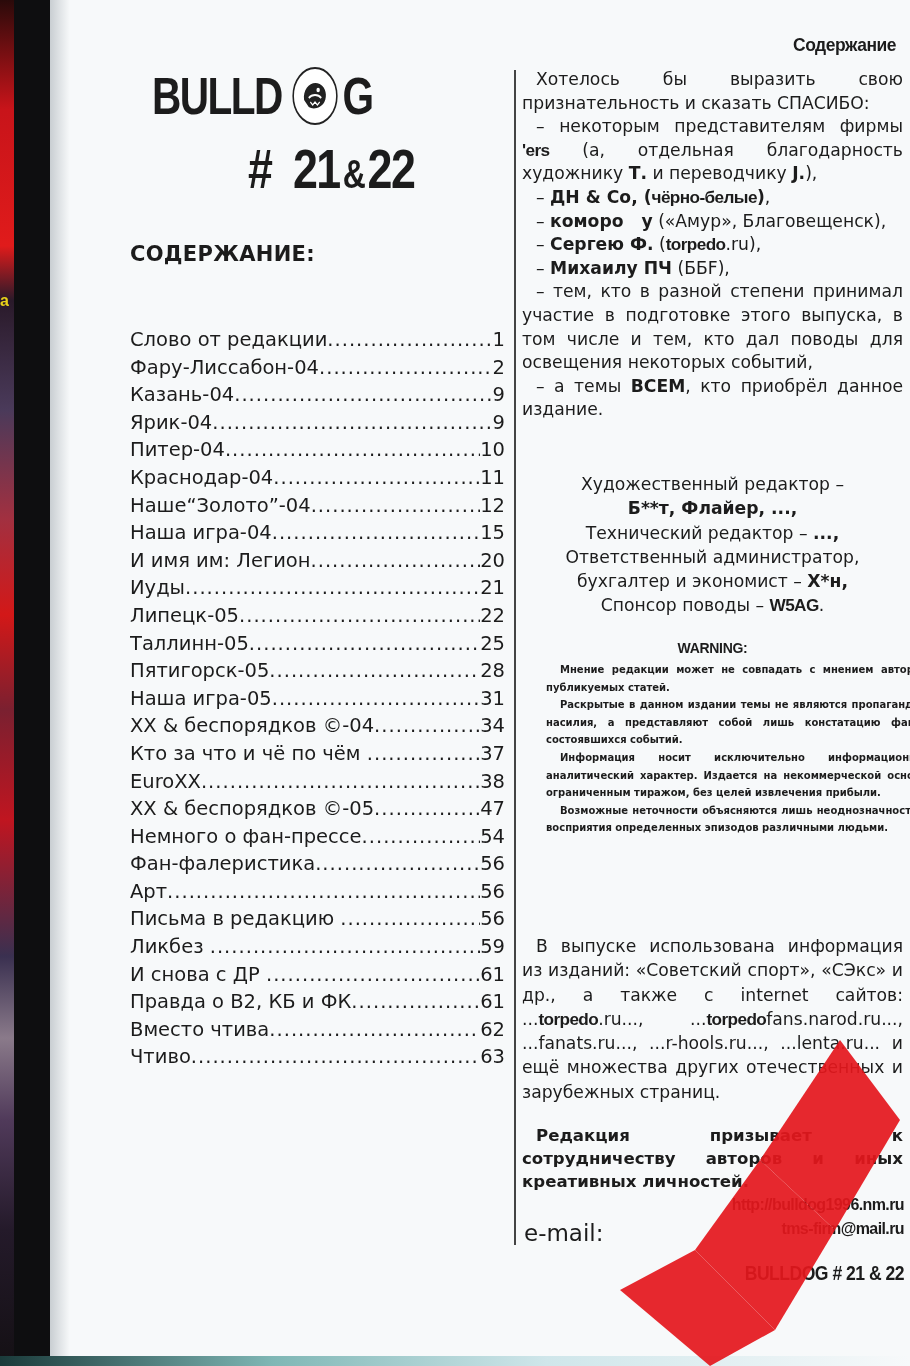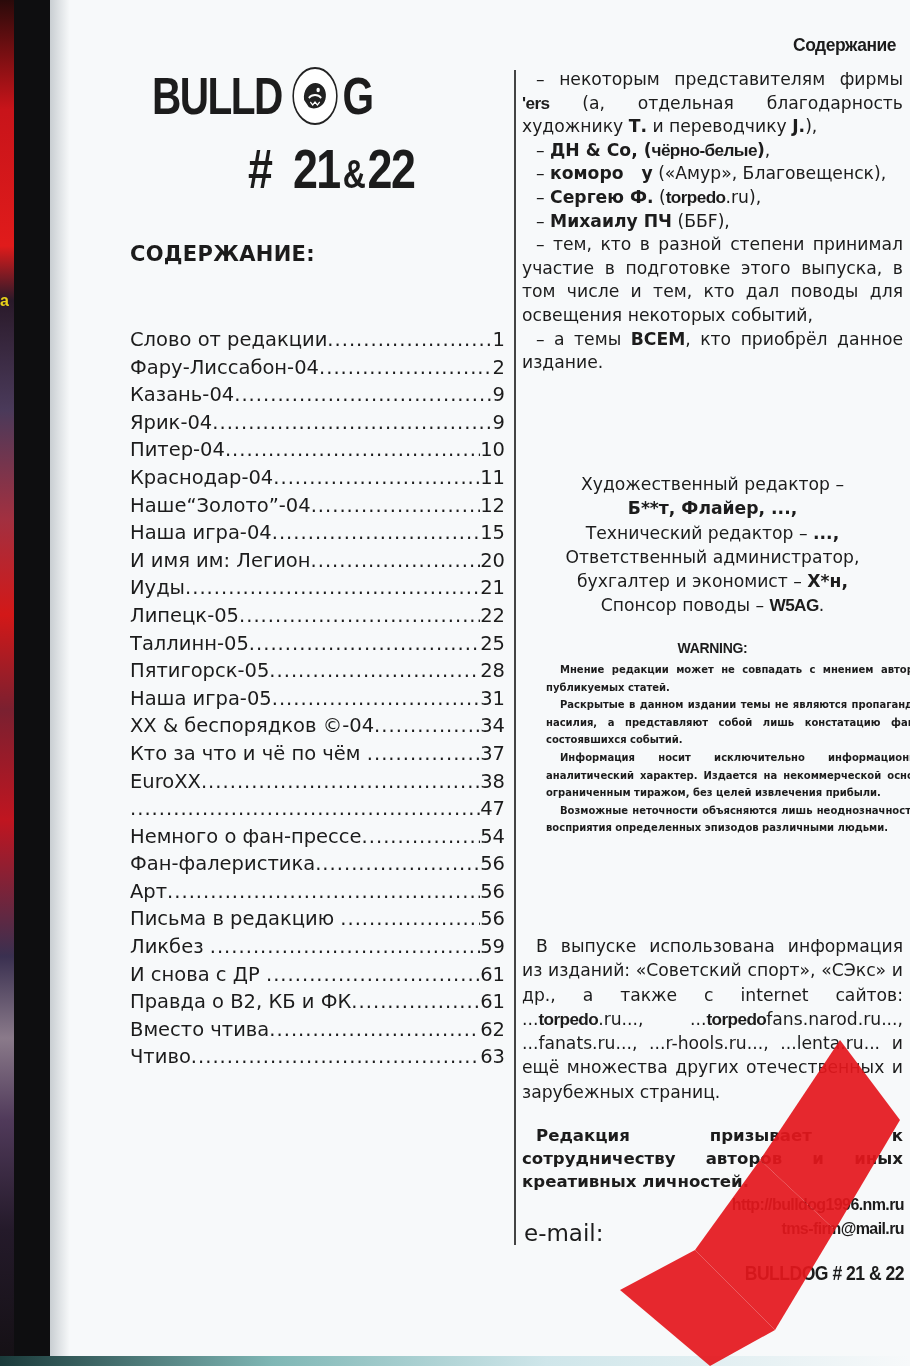--- a/index.html
+++ b/index.html
@@ -173,20 +173,21 @@
       <span class="t" style="white-space:pre">Кто за что и чё по чём </span>
       <span class="dots"></span>
       <span class="p">37</span>
     </div>
     <div class="toc-row">
       <span class="t" style="white-space:pre">EuroXX</span>
       <span class="dots"></span>
       <span class="p">38</span>
     </div>
     <div class="toc-row">
+      <span class="t" style="white-space:pre">XX &amp; беспорядков ©-05</span>
       <span class="dots"></span>
       <span class="p">47</span>
     </div>
     <div class="toc-row">
       <span class="t" style="white-space:pre">Немного о фан-прессе</span>
       <span class="dots"></span>
       <span class="p">54</span>
     </div>
     <div class="toc-row">
       <span class="t" style="white-space:pre">Фан-фалеристика</span>
@@ -226,20 +227,21 @@
     <div class="toc-row">
       <span class="t" style="white-space:pre">Чтиво</span>
       <span class="dots"></span>
       <span class="p">63</span>
     </div>
   </div>
 
 <div class="divider"></div>
 
 <div class="rcol just">
+  <p class="ind">Хотелось бы выразить свою признательность и сказать СПАСИБО:</p>
   <p class="ind"><span>– некоторым представителям фирмы </span><b class="cond">'ers</b><span> (а, отдельная благодарность художнику </span><b>Т.</b><span> и переводчику </span><b>J.</b><span>),</span></p>
   <p class="ind">– <b>ДН &amp; Co, (</b><b class="cond">чёрно-белые</b><b>)</b>,</p>
   <p class="ind">– <b style="white-space:pre">коморо   у</b><span> («Амур», Благовещенск),</span></p>
   <p class="ind">– <b>Сергею Ф.</b><span> (</span><b class="cond">torpedo</b><span>.ru),</span></p>
   <p class="ind">– <b>Михаилу ПЧ</b><span> (ББF),</span></p>
   <p class="ind">– тем, кто в разной степени принимал участие в подготовке этого выпуска, в том числе и тем, кто дал поводы для освещения некоторых событий,</p>
   <p class="ind"><span>– а темы </span><b>ВСЕМ</b><span>, кто приобрёл данное издание.</span></p>
 </div>
 
 <div class="credits">

